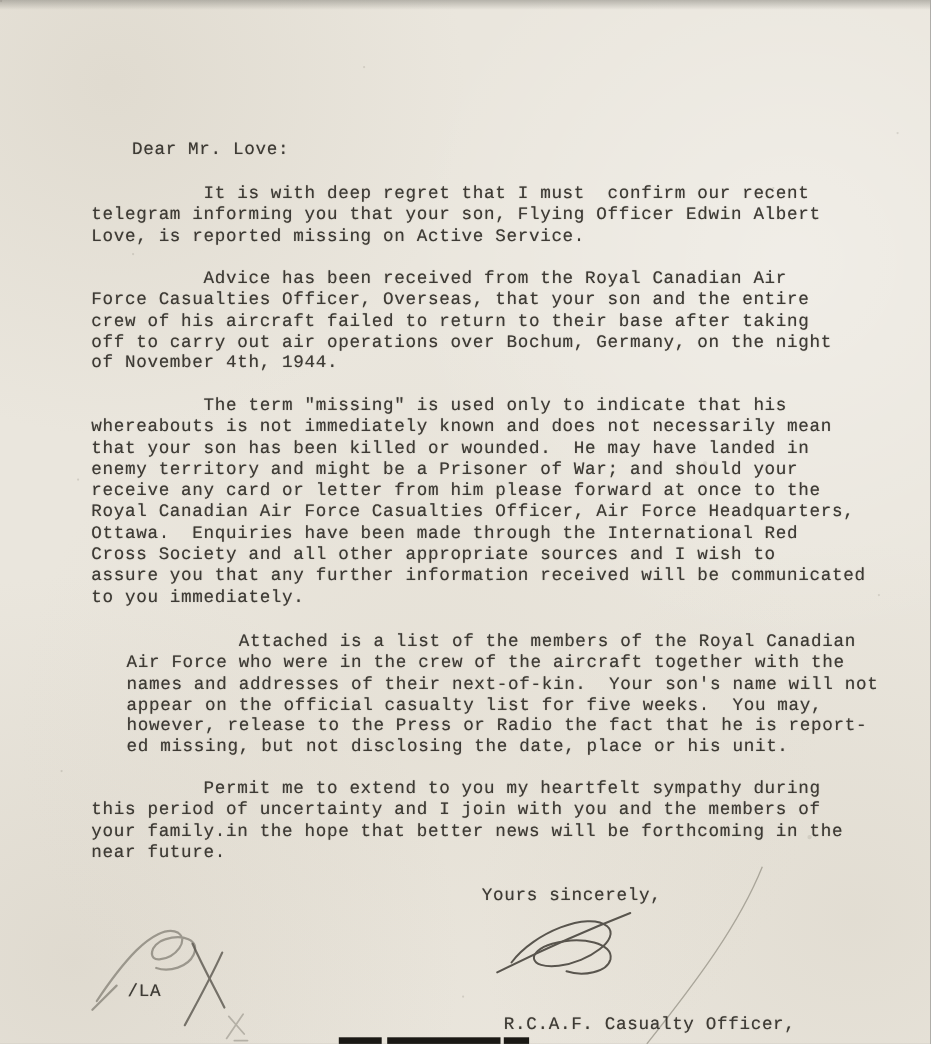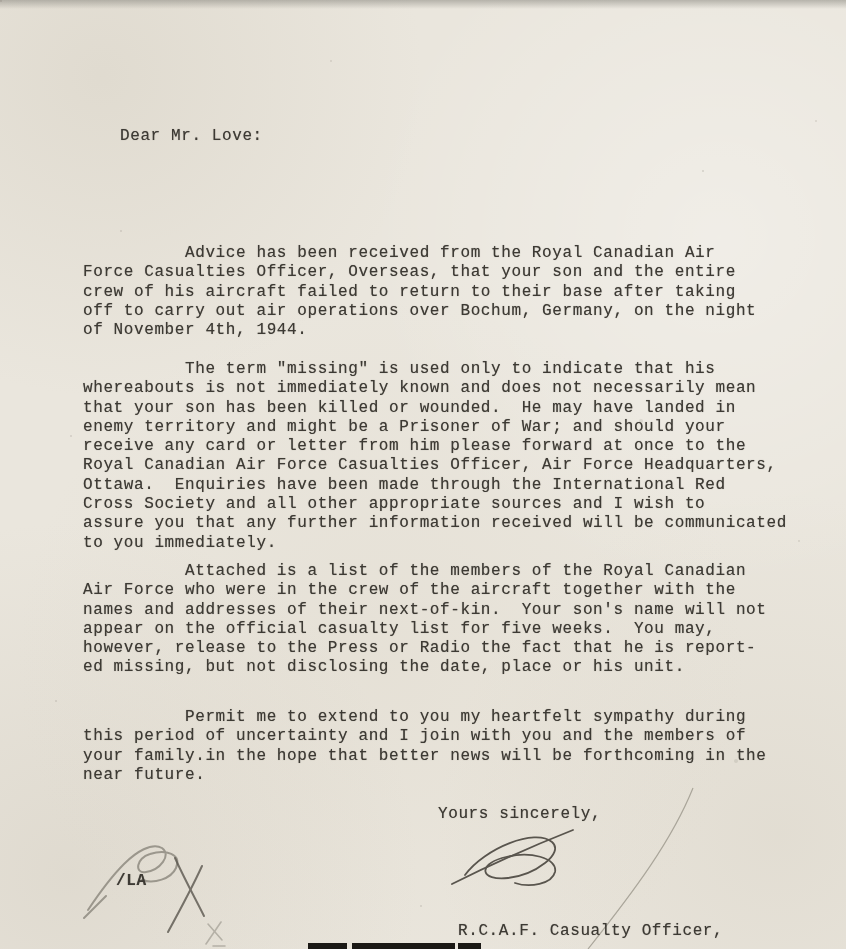--- a/index.html
+++ b/index.html
@@ -29,25 +29,25 @@
     letter-spacing:0.6px;
     white-space:pre;
     text-shadow:0 0 0.8px rgba(61,58,52,0.6);
   }
   .recipient{left:120px;top:45px;}
   .salutation{left:120px;top:127px;}
   .para{left:83px;}
   .p1{top:167px;}
   .p2{top:244px;}
   .p3{top:360px;}
-  .p4{top:562px;}
+  .p4{top:574px;margin-left:32px;}
   .p5{top:708px;}
   .closing{left:438px;top:805px;}
   .signer{left:458px;top:883px;}
-  .initials{left:116px;top:872px;font-weight:bold;}
+  .initials{left:116px;top:892px;}
   svg.mark{position:absolute;overflow:visible;}
   .bar{position:absolute;bottom:0;height:6px;background:#1b1915;}
   .bar1{left:308px;width:39px;}
   .bar2{left:352px;width:103px;}
   .bar3{left:458px;width:23px;}
   .speck{position:absolute;top:0;left:0;width:2px;height:2px;border-radius:50%;
     background:rgba(110,105,95,0.22);
     box-shadow:
       120px 230px 0 rgba(110,105,95,0.20),
       702px 170px 0 rgba(110,105,95,0.22),
@@ -67,20 +67,23 @@
 <div class="page">
 
   <div class="top-edge"></div>
   <div class="speck"></div>
 
   <div class="txt recipient">
   </div>
 
   <div class="txt salutation">Dear Mr. Love:</div>
 
+  <div class="txt para p1">          It is with deep regret that I must  confirm our recent
+telegram informing you that your son, Flying Officer Edwin Albert
+Love, is reported missing on Active Service.</div>
   <div class="txt para p2">          Advice has been received from the Royal Canadian Air
 Force Casualties Officer, Overseas, that your son and the entire
 crew of his aircraft failed to return to their base after taking
 off to carry out air operations over Bochum, Germany, on the night
 of November 4th, 1944.</div>
   <div class="txt para p3">          The term "missing" is used only to indicate that his
 whereabouts is not immediately known and does not necessarily mean
 that your son has been killed or wounded.  He may have landed in
 enemy territory and might be a Prisoner of War; and should your
 receive any card or letter from him please forward at once to the

